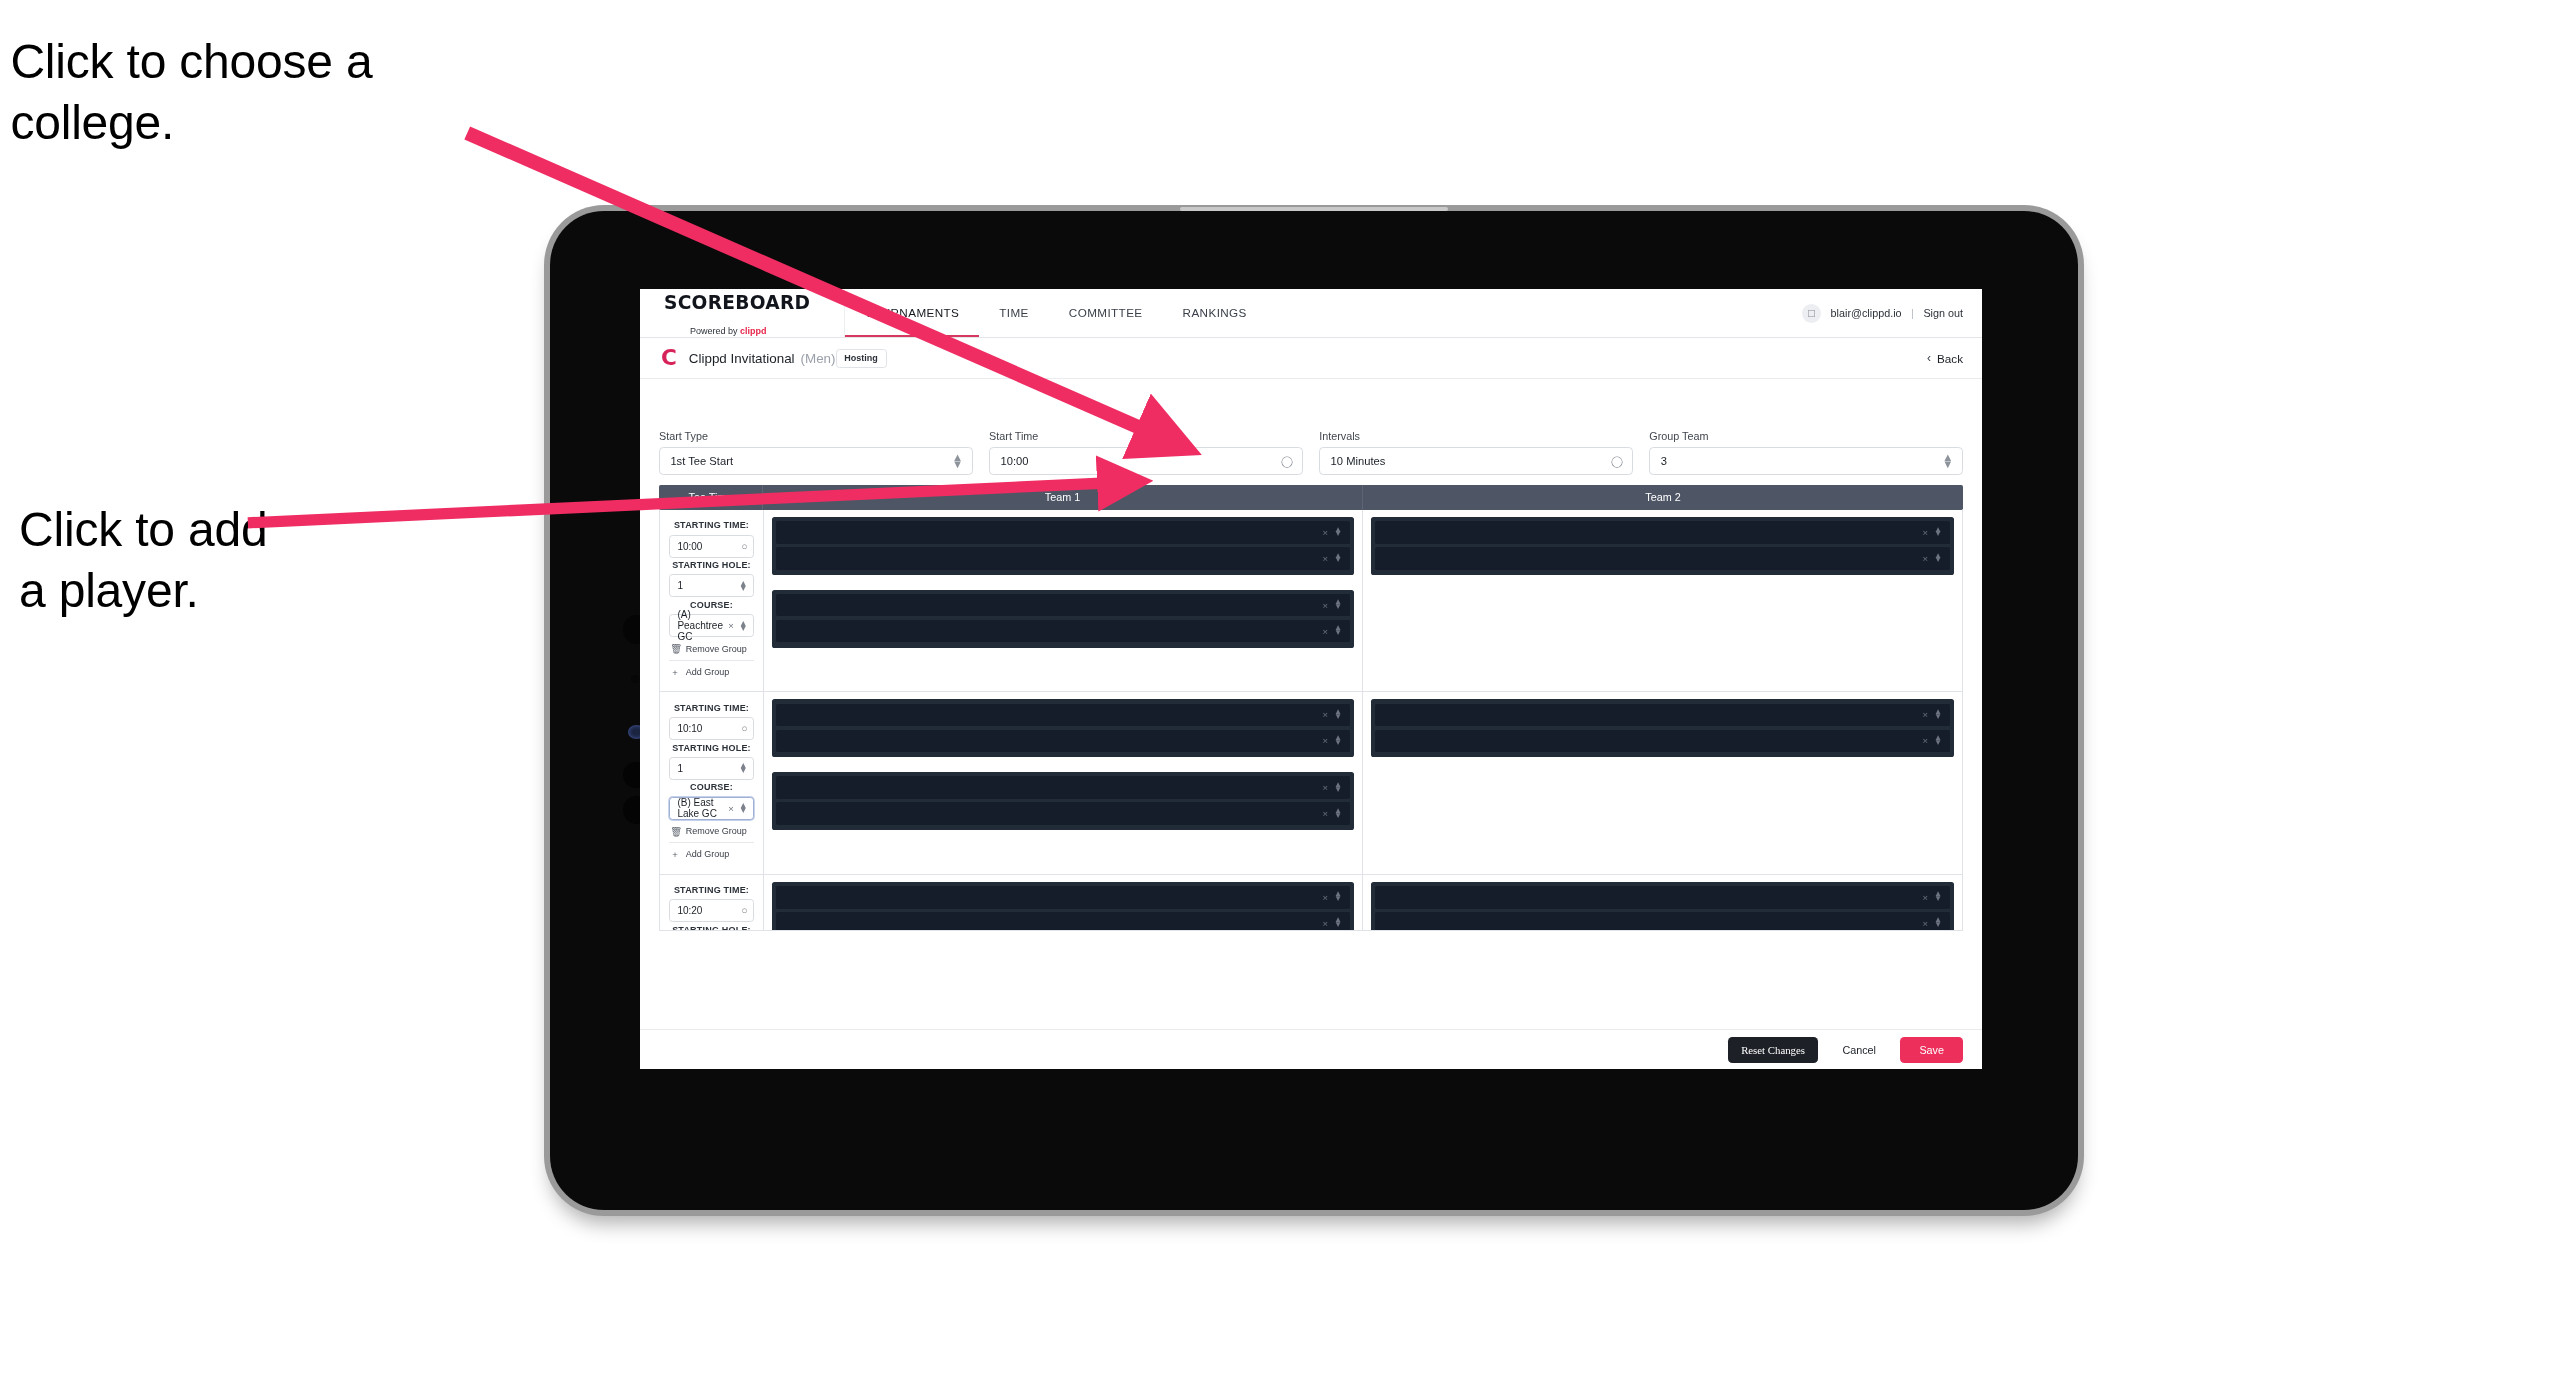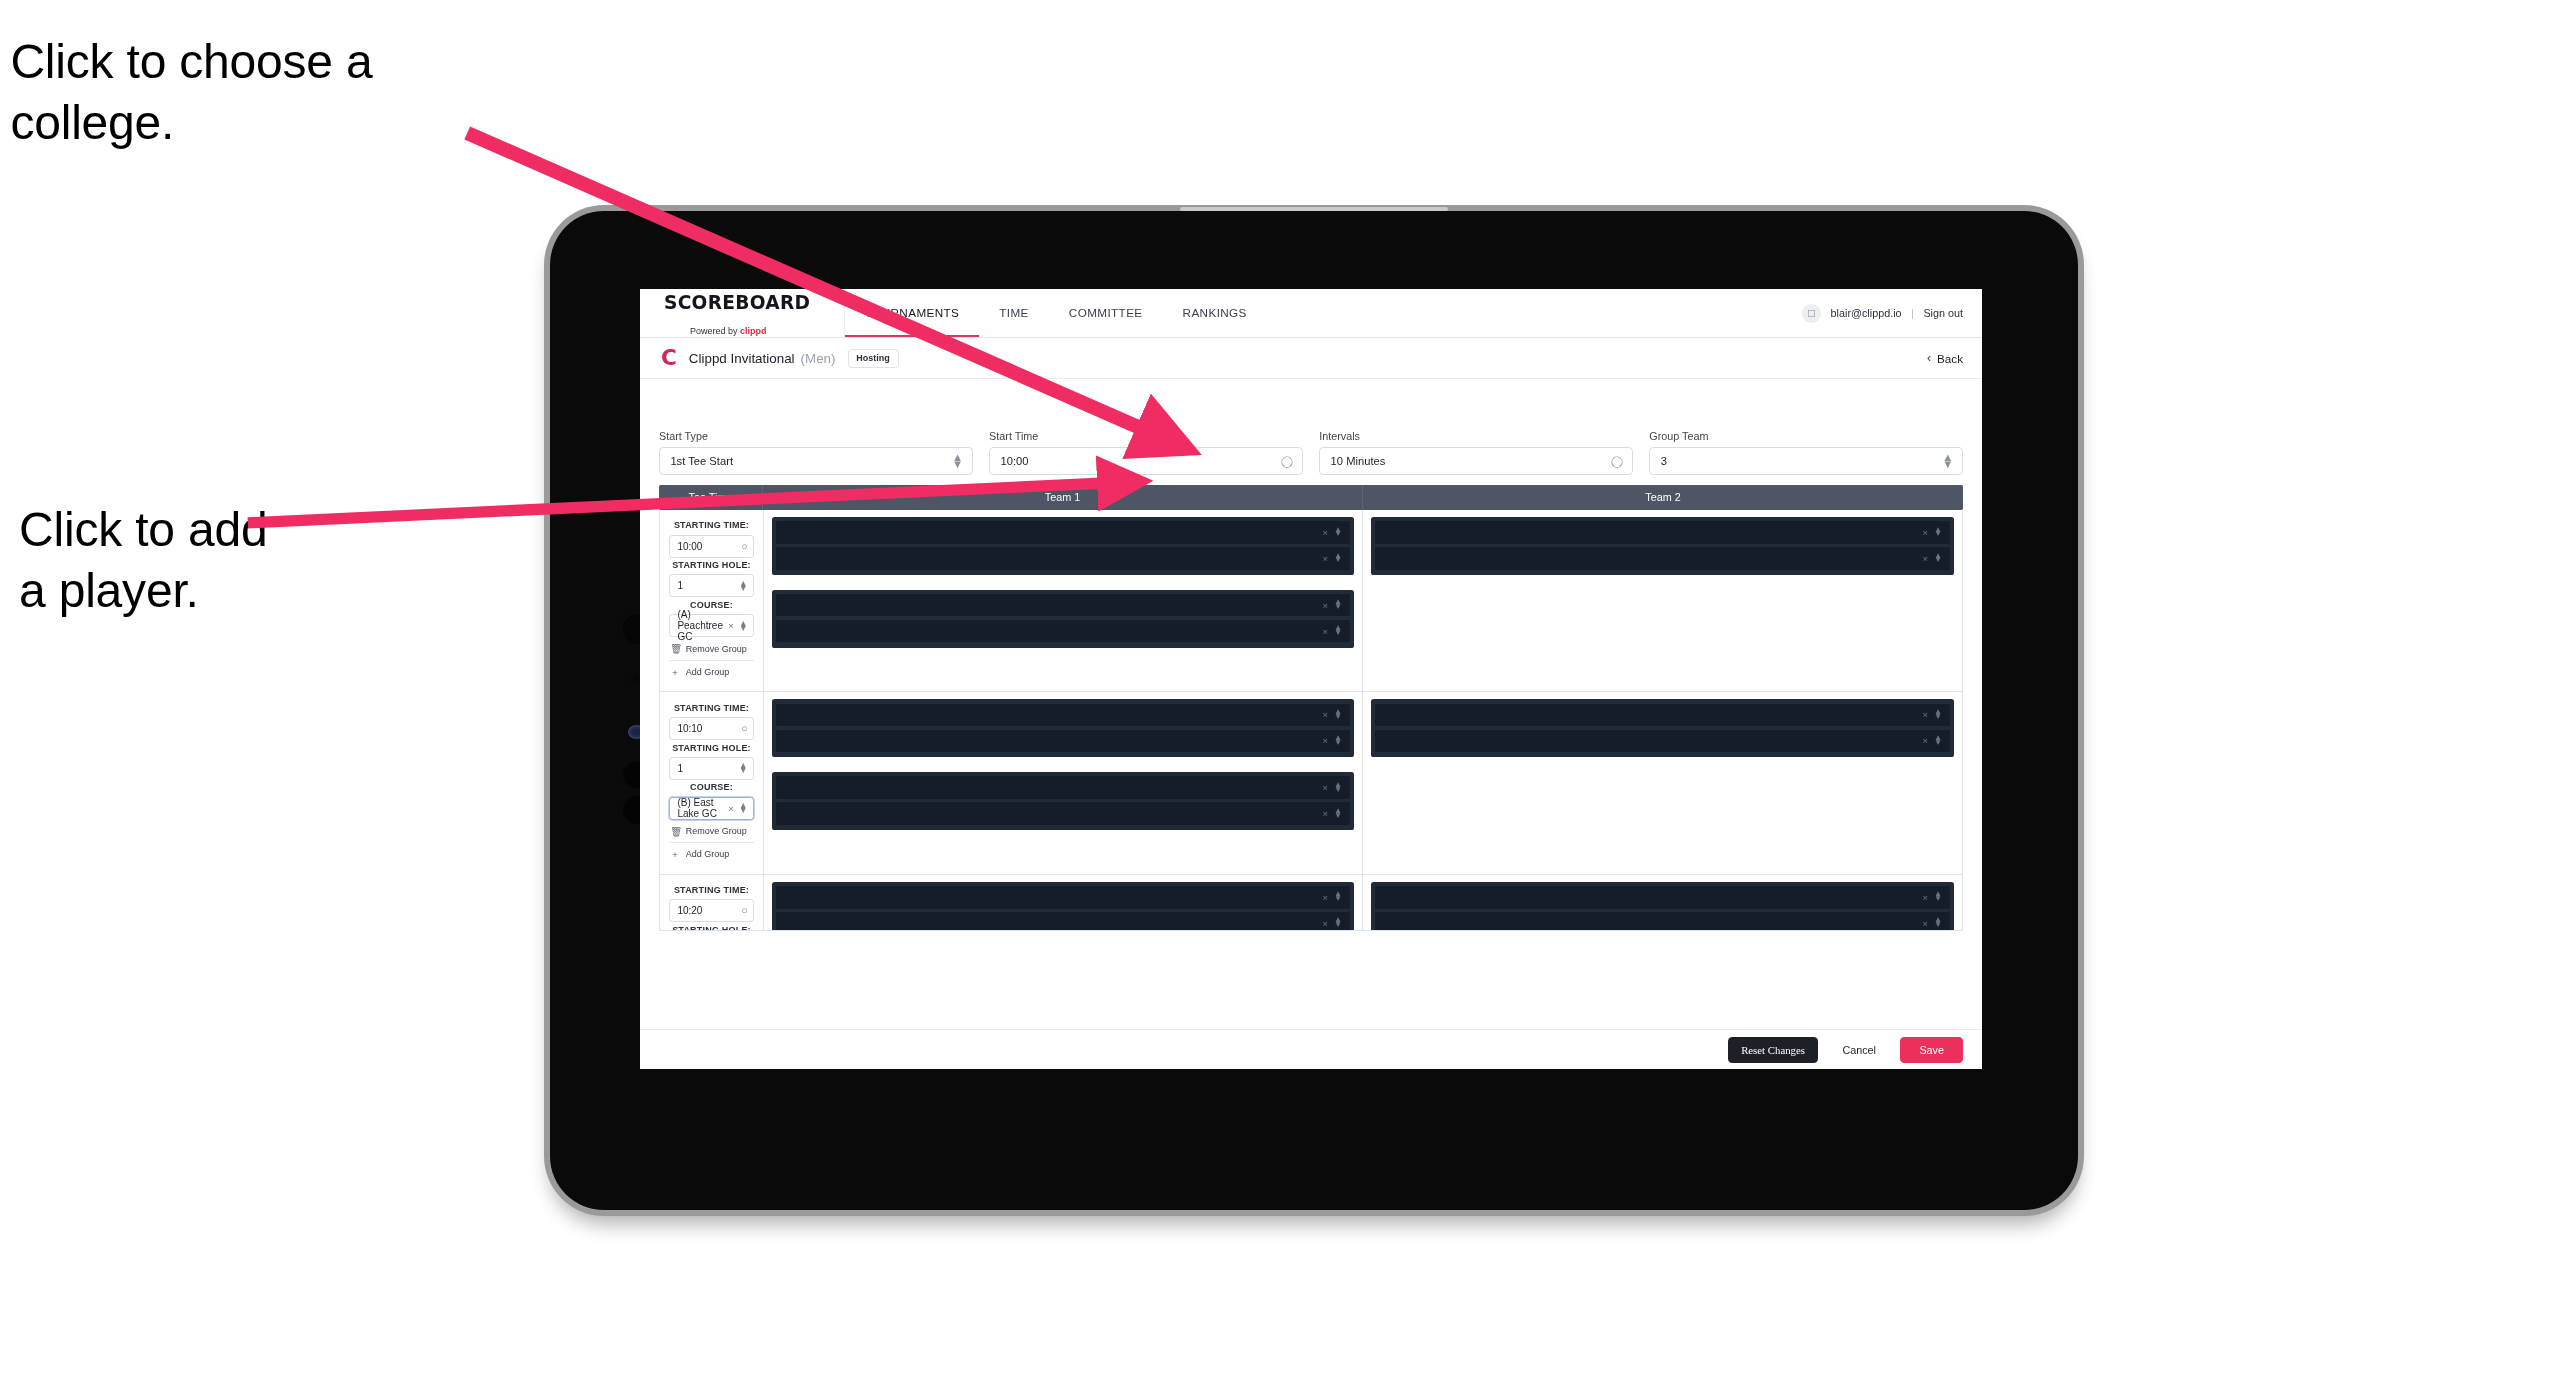--- a/index.html
+++ b/index.html
@@ -104,21 +104,21 @@
     border-bottom: 0.9px solid #e9ebee;
   }
   .clogo {
     font-size: 21.6px; font-weight: 700; color: #d6245a;
     font-family: "DejaVu Sans", sans-serif; line-height: 1;
     margin-right: 12px;
   }
   .tname { font-size: 13.4px; color: #1b2027; }
   .tgender { font-size: 13.4px; color: #9ba1aa; margin-left: 6px; }
   .tbadge {
-    margin-left: 12px; font-size: 9px; color:#2b3views; color:#2b3038;
+    font-size: 9px; color:#2b3views; color:#2b3038;
     border: 0.9px solid #dfe2e6; border-radius: 3.5px;
     padding: 3.5px 7.8px; background: #fff; font-weight: 600;
   }
   .back-btn {
     margin-left: auto; display:flex; align-items:center; gap:6px;
     font-size: 11.7px; color:#1b2027; cursor:pointer;
   }
   .back-chev { font-size: 12px; color:#3a4049; }
 
   

